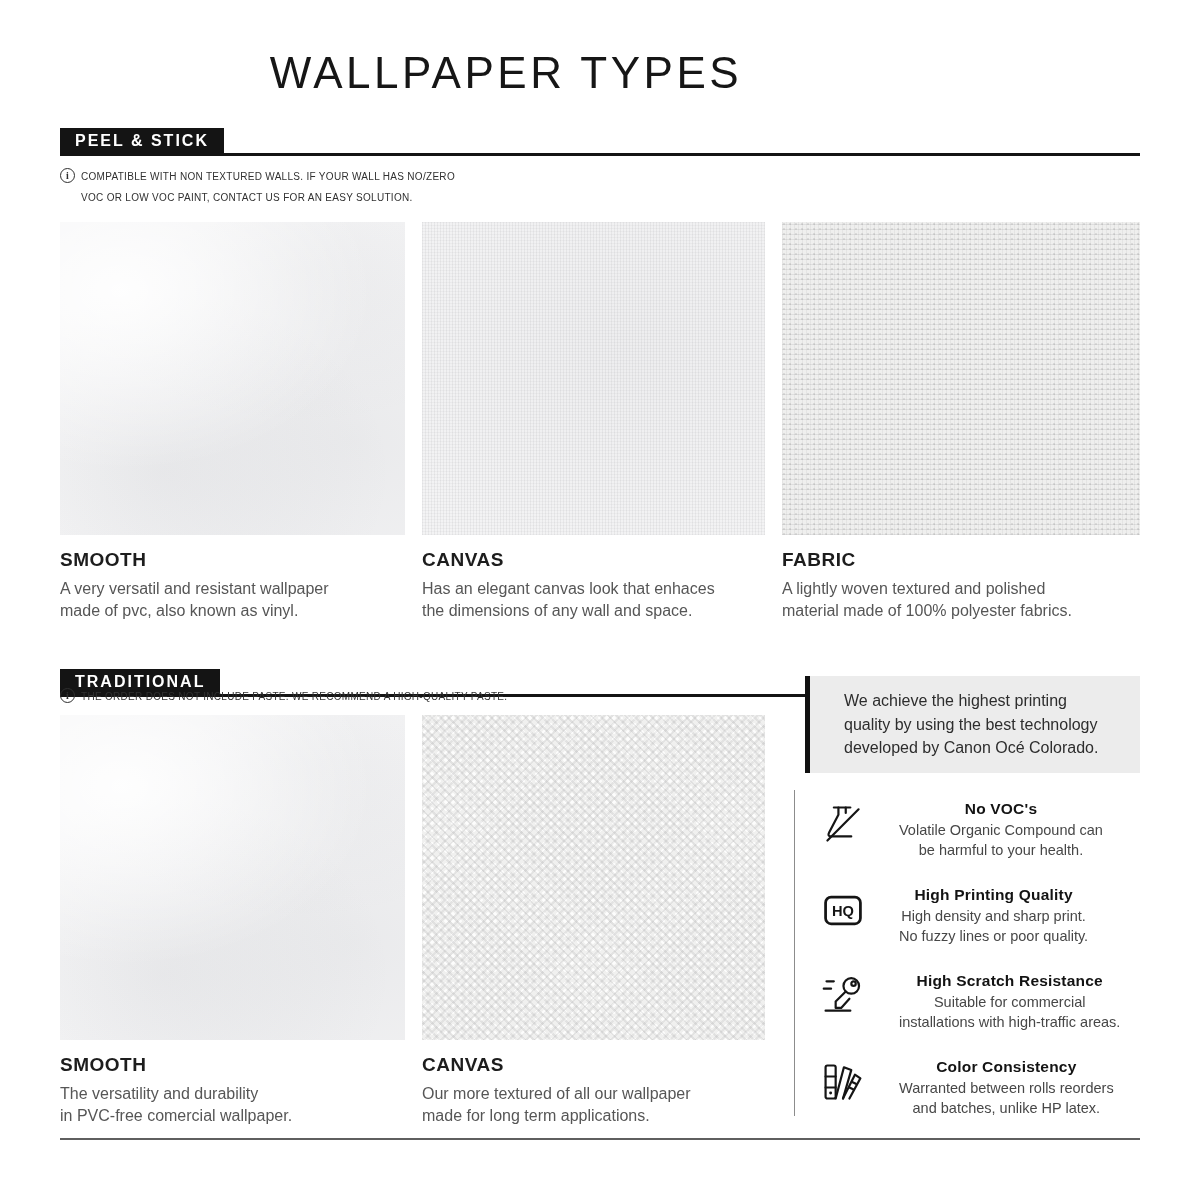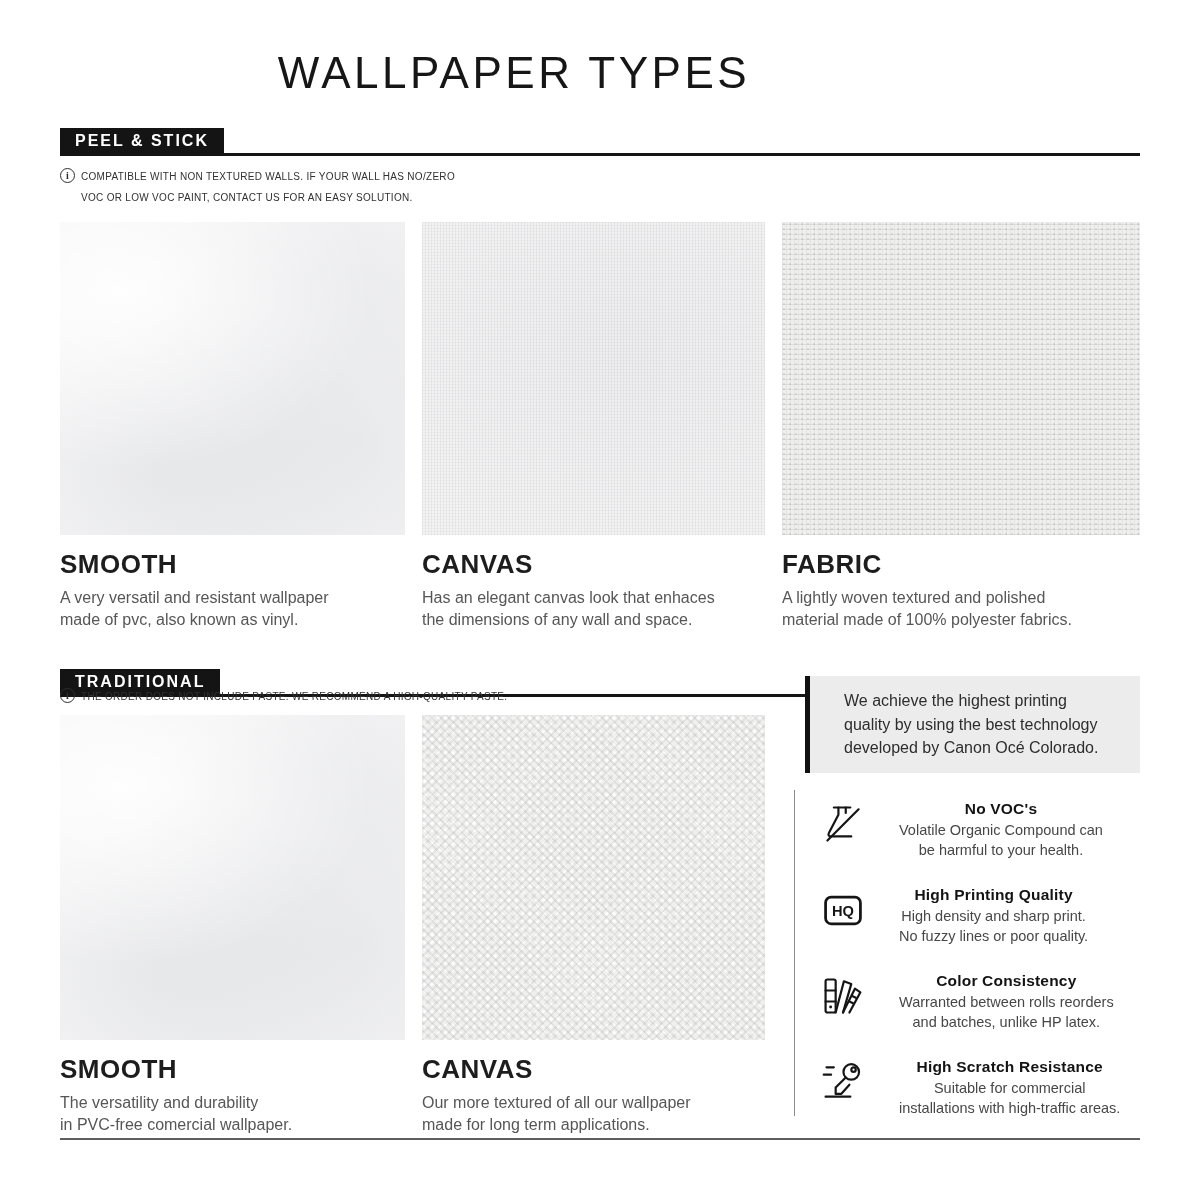--- a/index.html
+++ b/index.html
@@ -1,21 +1,21 @@
 <!DOCTYPE html>
 <html><head>
 <meta charset="utf-8">
 <style>
   html,body{margin:0;padding:0;background:#ffffff;}
   .page{
     position:relative;width:1200px;height:1200px;background:#ffffff;overflow:hidden;
     font-family:"Liberation Sans",sans-serif;color:#1a1a1a;
   }
   .page-title{
-    position:absolute;top:48px;left:16px;width:996px;margin:0;text-align:center;
+    position:absolute;top:48px;left:8px;width:996px;margin:0;text-align:center;
     font-size:44px;font-weight:500;letter-spacing:3.5px;color:#161616;
   }
   
   .sec-head{position:absolute;left:60px;width:1080px;height:25px;border-bottom:3px solid #141414;}
   .sec-head.s1{top:128px;}
   .sec-head.s2{top:648px;margin-top:21px;}
   .sec-label{
     display:inline-block;background:#141414;color:#ffffff;
     font-size:16px;font-weight:700;letter-spacing:2px;
     padding:4px 15px 3px;line-height:18px;
@@ -34,21 +34,21 @@
     text-transform:uppercase;white-space:pre-line;
   }
   
   .swatch-row{position:absolute;left:60px;width:1080px;display:grid;
     grid-template-columns:345px 343px 358px;column-gap:17px;}
   .swatch-row.r1{top:222px;}
   .swatch-row.r2{top:715px;}
   .swatch{width:100%;}
   .r1 .swatch{height:313px;}
   .r2 .swatch{height:325px;}
-  .swatch-name{margin:14px 0 0;font-size:26px;font-weight:700;letter-spacing:.5px;color:#1d1d1d;}
+  .swatch-name{margin:14px 0 0;font-size:19px;font-weight:700;letter-spacing:.5px;color:#1d1d1d;}
   .swatch-desc{margin:7px 0 0;font-size:16px;line-height:22px;color:#565656;white-space:pre-line;}
   
   .tex-smooth{
     background-color:#f5f5f6;
     background-image:
       radial-gradient(ellipse 420px 300px at 18% 22%, rgba(255,255,255,.9), rgba(255,255,255,0) 60%),
       radial-gradient(ellipse 500px 380px at 85% 70%, rgba(120,125,135,.09), rgba(120,125,135,0) 65%),
       radial-gradient(ellipse 380px 300px at 30% 80%, rgba(120,125,135,.08), rgba(120,125,135,0) 60%),
       radial-gradient(ellipse 400px 260px at 70% 15%, rgba(120,125,135,.05), rgba(120,125,135,0) 60%);
   }
@@ -194,54 +194,54 @@
         <p class="f-title">High Printing Quality</p>
         <p class="f-desc">High density and sharp print.
 No fuzzy lines or poor quality.</p>
       </div>
     </div>
 
     <div class="feature">
       <span class="f-icon">
         <svg width="44" height="48" viewBox="0 0 48 48">
           <g class="icon-stroke">
+            <circle cx="33" cy="13" r="8.5"></circle>
+            <circle cx="35.5" cy="10.5" r="2.4"></circle>
+            <path d="M27 19 L16 30 v7 h6 l9 -10"></path>
+            <path d="M6 8 h8"></path>
+            <path d="M3 16 h8"></path>
+            <path d="M5 40 h27"></path>
+          </g>
+        </svg>
+      </span>
+      <div>
+        <p class="f-title">High Scratch Resistance</p>
+        <p class="f-desc">Suitable for commercial
+installations with high-traffic areas.</p>
+      </div>
+    </div>
+
+    <div class="feature">
+      <span class="f-icon">
+        <svg width="44" height="48" viewBox="0 0 48 48">
+          <g class="icon-stroke">
             <rect x="5" y="6" width="11" height="36" rx="2"></rect>
             <path d="M5 18 h11"></path>
             <path d="M5 30 h11"></path>
             <path d="M16 42 L25 8 l8 3 -9 31"></path>
             <path d="M24 42 L37 16 l6 4 -12 22"></path>
             <path d="M34 24 l4 2 M31 30 l4 2"></path>
           </g>
           <circle cx="10.5" cy="36" r="1.6" fill="#151515"></circle>
         </svg>
       </span>
       <div>
         <p class="f-title">Color Consistency</p>
         <p class="f-desc">Warranted between rolls reorders
 and batches, unlike HP latex.</p>
       </div>
     </div>
 
-    <div class="feature">
-      <span class="f-icon">
-        <svg width="44" height="48" viewBox="0 0 48 48">
-          <g class="icon-stroke">
-            <circle cx="33" cy="13" r="8.5"></circle>
-            <circle cx="35.5" cy="10.5" r="2.4"></circle>
-            <path d="M27 19 L16 30 v7 h6 l9 -10"></path>
-            <path d="M6 8 h8"></path>
-            <path d="M3 16 h8"></path>
-            <path d="M5 40 h27"></path>
-          </g>
-        </svg>
-      </span>
-      <div>
-        <p class="f-title">High Scratch Resistance</p>
-        <p class="f-desc">Suitable for commercial
-installations with high-traffic areas.</p>
-      </div>
-    </div>
-
   </div>
 
   <div class="bottom-rule"></div>
 
 </div>
 
 </body></html>

